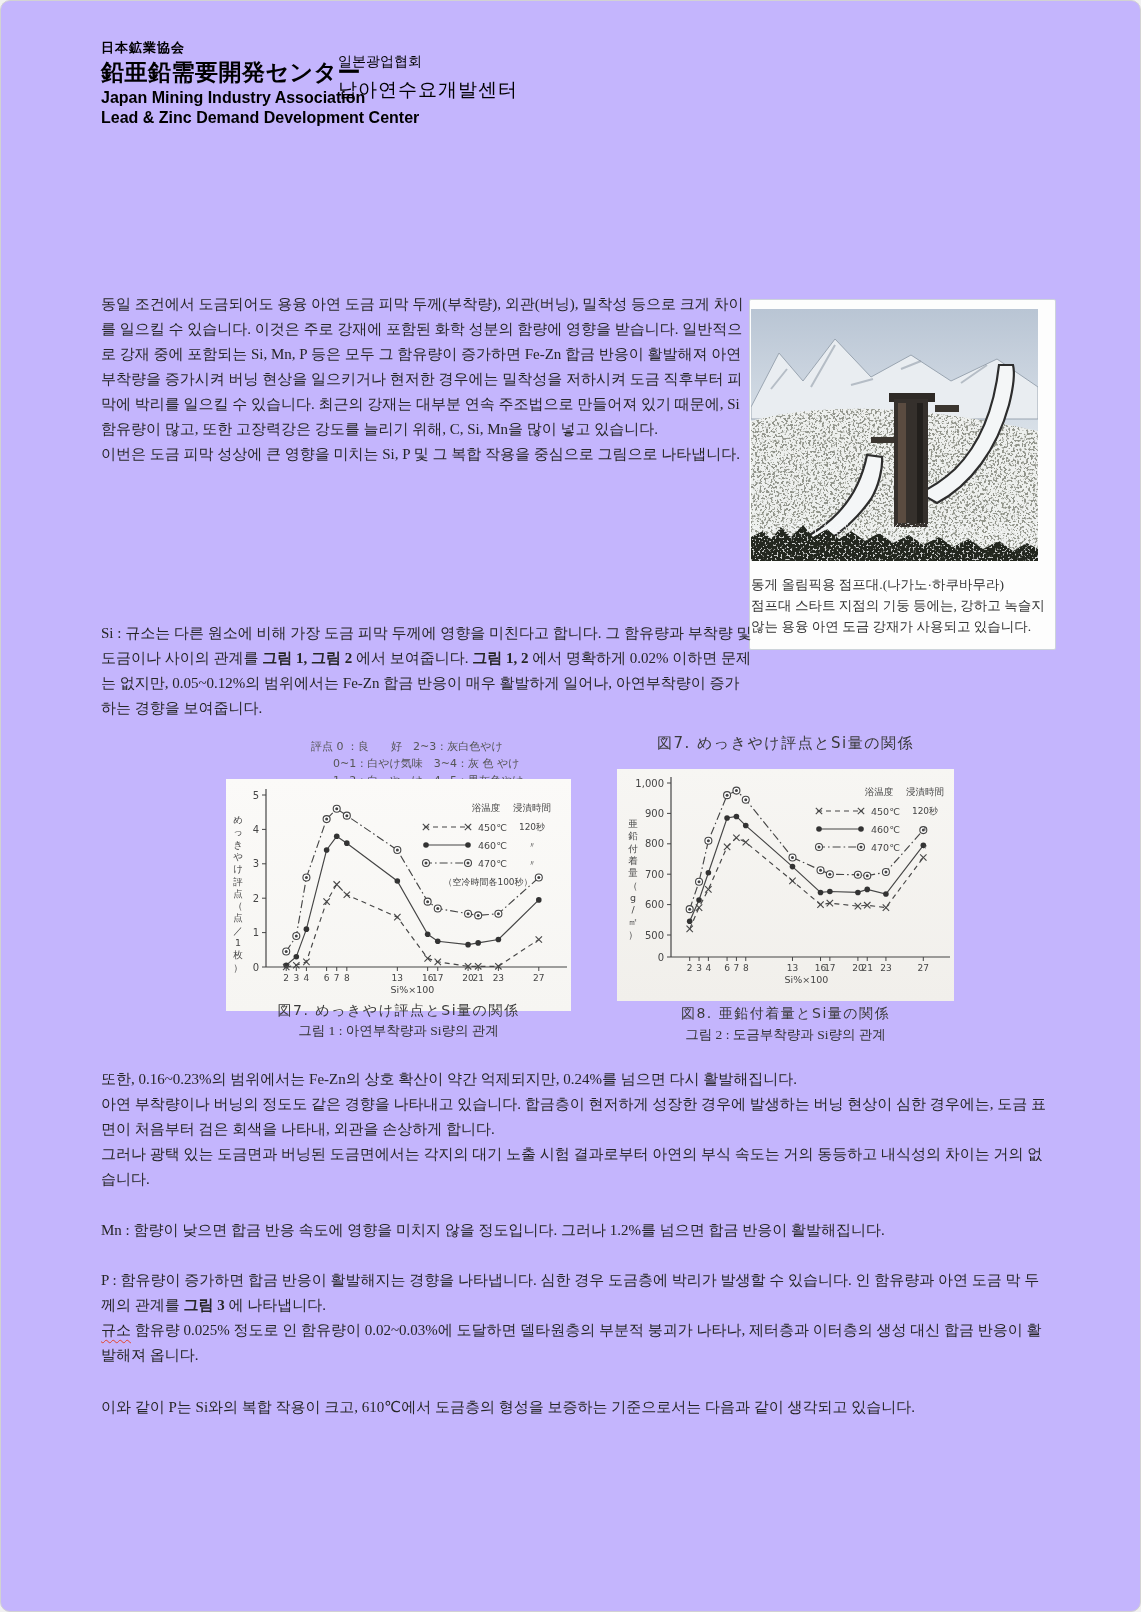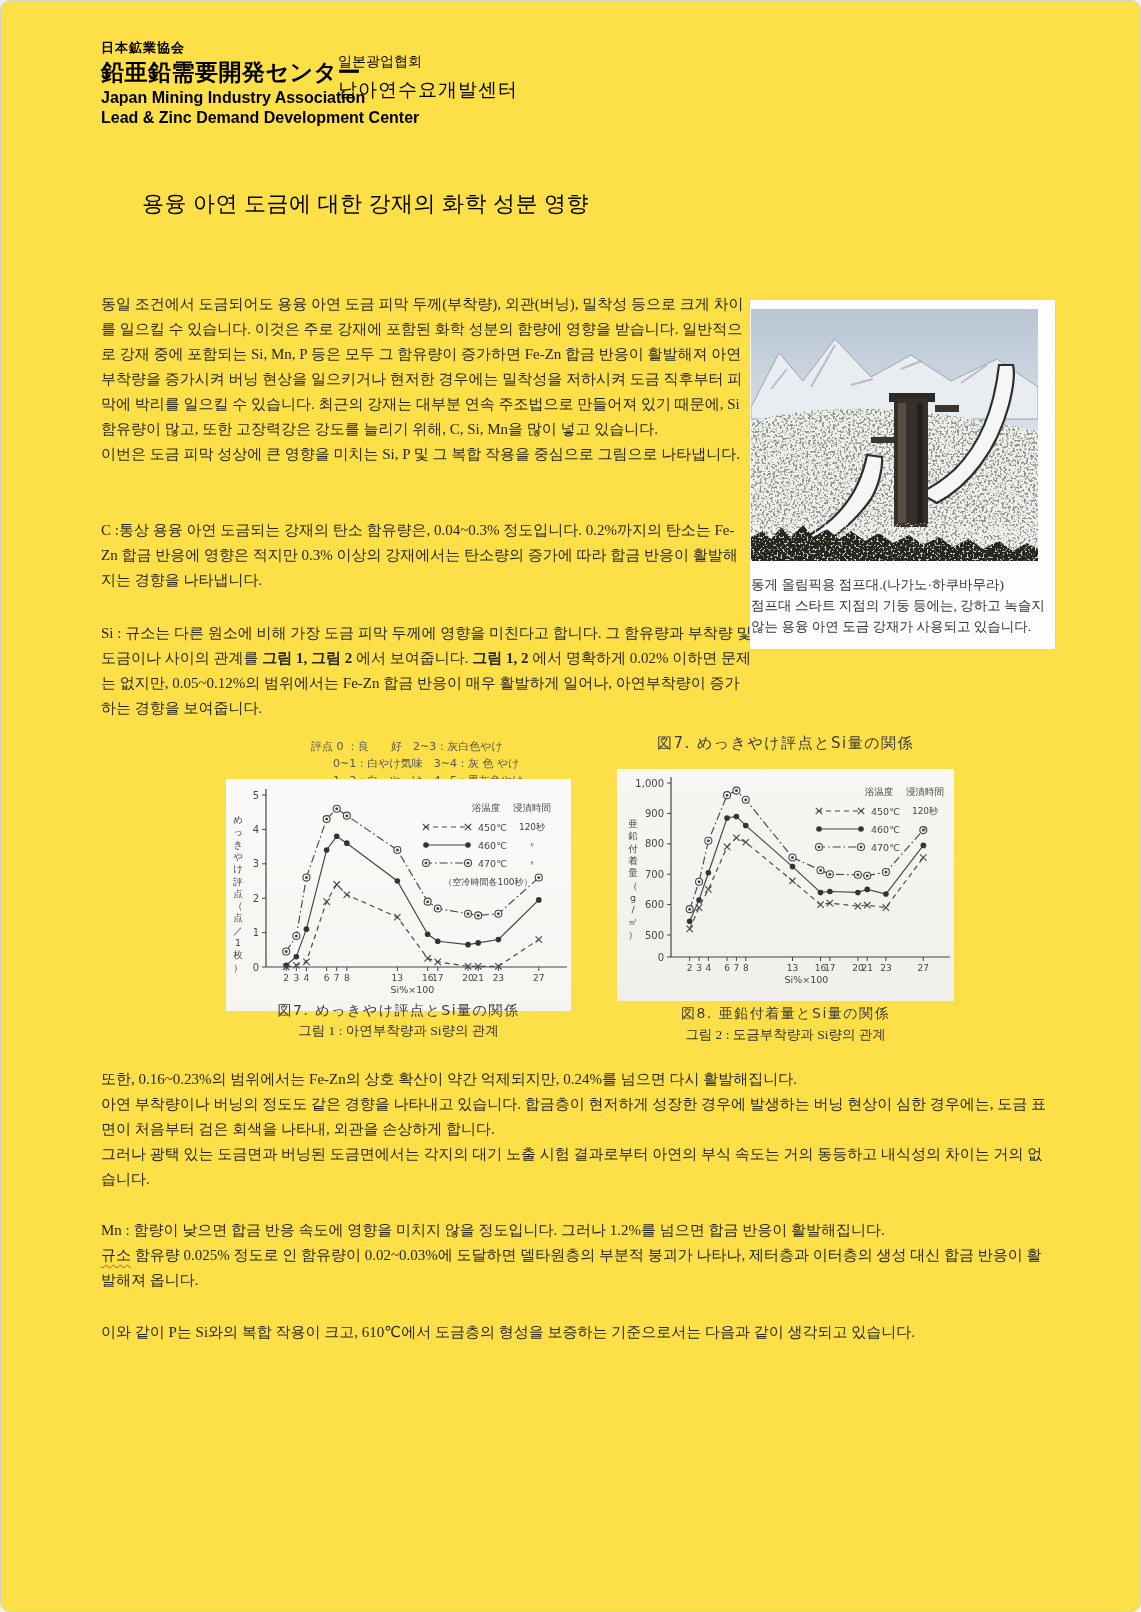--- a/index.html
+++ b/index.html
@@ -1,17 +1,17 @@
 <!DOCTYPE html>
 <html><head>
 <meta charset="utf-8">
 <style>
   html,body{margin:0;padding:0;background:#f1f1f1;}
   body{font-family:"Liberation Serif","DejaVu Sans",sans-serif;color:#262626;}
-  .page{position:relative;width:1139px;height:1610px;margin:0 auto;background:#fde047;
+  .page{position:relative;width:1139px;height:1610px;margin:0 auto;background:#c4b5fd;
         border:1px solid #d2d2d2;border-radius:10px;overflow:hidden;}
   
   .logo{position:absolute;left:100px;top:38px;font-family:"DejaVu Sans",sans-serif;color:#000;}
   .logo .jp-small{font-size:13px;font-weight:700;letter-spacing:1px;}
   .logo .jp-large{font-size:23px;font-weight:800;letter-spacing:.5px;margin-top:0px;}
   .logo .en{font-size:16px;font-weight:700;line-height:1.25;font-family:Liberation Sans, sans-serif;}
   .org-kr{position:absolute;left:337px;top:52px;color:#000;}
   .org-kr .kr-small{font-size:14px;}
   .org-kr .kr-large{font-size:19px;margin-top:6px;letter-spacing:1px;}
   
@@ -57,21 +57,20 @@
     <div class="jp-small">日本鉱業協会</div>
     <div class="jp-large">鉛亜鉛需要開発センター</div>
     <div class="en">Japan Mining Industry Association</div>
     <div class="en">Lead &amp; Zinc Demand Development Center</div>
   </div>
   <div class="org-kr">
     <div class="kr-small">일본광업협회</div>
     <div class="kr-large">납아연수요개발센터</div>
   </div>
 
-  <div class="doc-title">용융 아연 도금에 대한 강재의 화학 성분 영향</div>
 
   <div id="intro" class="body-text">
     <p>동일 조건에서 도금되어도 용융 아연 도금 피막 두께(부착량), 외관(버닝), 밀착성 등으로 크게 차이를 일으킬 수 있습니다. 이것은 주로 강재에 포함된 화학 성분의 함량에 영향을 받습니다. 일반적으로 강재 중에 포함되는 Si, Mn, P 등은 모두 그 함유량이 증가하면 Fe-Zn 합금 반응이 활발해져 아연 부착량을 증가시켜 버닝 현상을 일으키거나 현저한 경우에는 밀착성을 저하시켜 도금 직후부터 피막에 박리를 일으킬 수 있습니다. 최근의 강재는 대부분 연속 주조법으로 만들어져 있기 때문에, Si 함유량이 많고, 또한 고장력강은 강도를 늘리기 위해, C, Si, Mn을 많이 넣고 있습니다.</p>
     <p>이번은 도금 피막 성상에 큰 영향을 미치는 Si, P 및 그 복합 작용을 중심으로 그림으로 나타냅니다.</p>
   </div>
 
   <div id="photo-box">
     <svg width="287" height="252" viewBox="0 0 287 252" aria-hidden="true">
       <defs>
         <linearGradient id="skyg" x1="0" y1="0" x2="0" y2="1">
@@ -113,21 +112,20 @@
 
       <path d="M0,252 L0,228 L12,222 L20,230 L30,218 L40,228 L52,216 L62,228 L76,220 L88,230 L100,222 L114,232 L128,224 L142,234 L158,226 L172,236 L188,228 L202,238 L218,230 L232,240 L248,232 L262,242 L276,234 L287,240 L287,252 Z" fill="#23271f"></path>
       <rect x="0" y="214" width="287" height="38" filter="url(#spkw)" opacity=".8"></rect>
     </svg>
     <div class="cap">
       <span>동게 올림픽용 점프대.(나가노·하쿠바무라)</span><br>
       <span>점프대 스타트 지점의 기둥 등에는, 강하고 녹슬지 않는 용융 아연 도금 강재가 사용되고 있습니다.</span>
     </div>
   </div>
 
-  <div id="c-para" class="body-text">C :통상 용융 아연 도금되는 강재의 탄소 함유량은, 0.04~0.3% 정도입니다. 0.2%까지의 탄소는 Fe-Zn 합금 반응에 영향은 적지만 0.3% 이상의 강재에서는 탄소량의 증가에 따라 합금 반응이 활발해지는 경향을 나타냅니다.</div>
   <div id="si-para" class="body-text">
     <span>Si : 규소는 다른 원소에 비해 가장 도금 피막 두께에 영향을 미친다고 합니다. 그 함유량과 부착량 및 도금이나 사이의 관계를 </span><b>그림 1, 그림 2</b><span> 에서 보여줍니다. </span><b>그림 1, 2</b><span> 에서 명확하게 0.02% 이하면 문제는 없지만, 0.05~0.12%의 범위에서는 Fe-Zn 합금 반응이 매우 활발하게 일어나, 아연부착량이 증가하는 경향을 보여줍니다.</span>
   </div>
 
   <div class="scorekey">
     <div>評点 0 ：良　　好　2~3：灰白色やけ</div>
     <div class="ind">0~1：白やけ気味　3~4：灰 色 やけ</div>
     <div class="ind">1~2：白　や　け　4~5：黒灰色やけ</div>
   </div>
   <svg id="fig7" width="345" height="232">
@@ -404,17 +402,18 @@
       <text x="308" y="81" font-size="8" fill="#454545" text-anchor="middle" font-family="DejaVu Sans, sans-serif">〃</text>
     </svg>
   <div id="fig8-capjp" class="cap-jp">図8. 亜鉛付着量とSi量の関係</div>
   <div id="fig8-capkr" class="cap-kr">그림 2 : 도금부착량과 Si량의 관계</div>
 
   <div id="tail" class="body-text">
     <p>또한, 0.16~0.23%의 범위에서는 Fe-Zn의 상호 확산이 약간 억제되지만, 0.24%를 넘으면 다시 활발해집니다.</p>
     <p>아연 부착량이나 버닝의 정도도 같은 경향을 나타내고 있습니다. 합금층이 현저하게 성장한 경우에 발생하는 버닝 현상이 심한 경우에는, 도금 표면이 처음부터 검은 회색을 나타내, 외관을 손상하게 합니다.</p>
     <p>그러나 광택 있는 도금면과 버닝된 도금면에서는 각지의 대기 노출 시험 결과로부터 아연의 부식 속도는 거의 동등하고 내식성의 차이는 거의 없습니다.</p>
     <p id="mn-para">Mn : 함량이 낮으면 합금 반응 속도에 영향을 미치지 않을 정도입니다. 그러나 1.2%를 넘으면  합금 반응이 활발해집니다.</p>
+    <p id="p-para"><span>P : 함유량이 증가하면 합금 반응이 활발해지는 경향을 나타냅니다. 심한 경우 도금층에 박리가  발생할 수 있습니다. 인 함유량과 아연 도금 막 두께의 관계를 </span><b>그림 3</b><span> 에 나타냅니다.</span></p>
     <p><span class="sq">규소</span><span> 함유량 0.025% 정도로 인 함유량이 0.02~0.03%에 도달하면 델타원층의 부분적 붕괴가 나타나, 제터층과 이터층의 생성 대신 합금 반응이 활발해져 옵니다.</span></p>
     <p id="final-para">이와 같이 P는 Si와의 복합 작용이 크고, 610℃에서 도금층의 형성을 보증하는 기준으로서는 다음과 같이 생각되고 있습니다.</p>
   </div>
 
 </div>
 
 </body></html>

